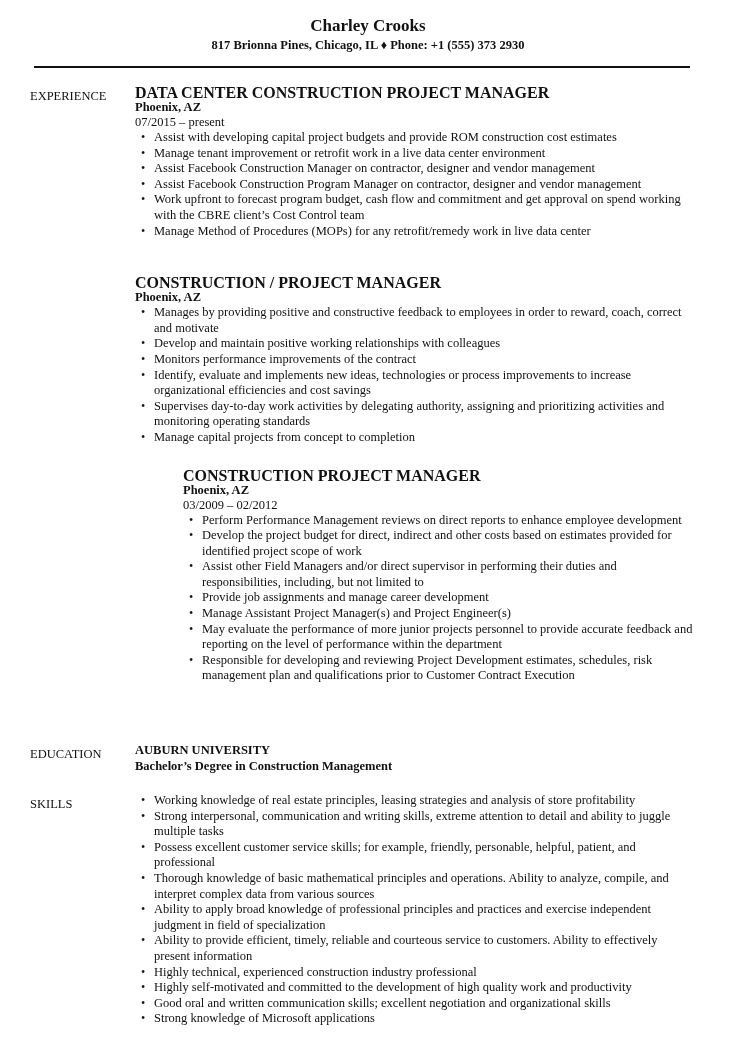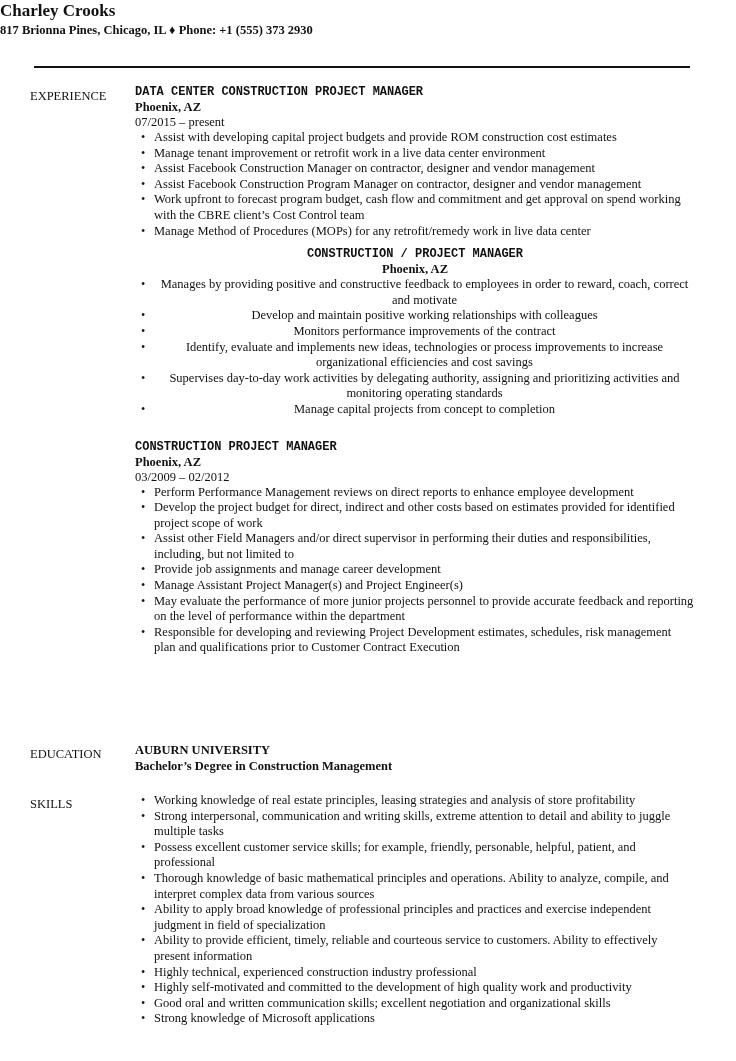--- a/index.html
+++ b/index.html
@@ -2,32 +2,32 @@
 <html><head>
 <meta charset="utf-8">
 <style>
   html, body { margin: 0; padding: 0; background: #ffffff; }
   body {
     width: 736px; height: 1061px; overflow: hidden;
     font-family: "Liberation Serif", "DejaVu Serif", serif;
     color: #111111;
     position: relative;
   }
-  .header { }
+  .header { text-align: center; padding-top: 15px; }
   .name { font-size: 17px; font-weight: bold; line-height: 22px; margin: 0; }
   .contact { font-size: 12.5px; font-weight: bold; line-height: 16px; }
   .rule { position: absolute; left: 34px; width: 656px; top: 66px; height: 2px; background: #111; }
   .section { position: absolute; left: 0; width: 736px; }
   .sec-label {
     position: absolute; left: 30px; top: 4px;
     font-size: 12.5px; font-weight: normal; line-height: 15px;
   }
   .sec-body { position: absolute; left: 135px; top: 0; width: 560px; }
   .job { margin-bottom: 0; }
-  .job-title { font-size: 12px; font-weight: bold; line-height: 15px; font-family: Liberation Mono, monospace; }
+  .job-title { font-size: 16px; font-weight: bold; line-height: 15px; }
   .job-loc { font-size: 12.5px; font-weight: bold; line-height: 15px; }
   .job-dates { font-size: 12.5px; line-height: 15px; }
   ul.bullets { list-style: none; margin: 0; padding: 0; }
   ul.bullets li {
     position: relative; padding-left: 19px;
     font-size: 12.5px; line-height: 15.6px;
   }
   ul.bullets li::before {
     content: "\2022"; position: absolute; left: 6px; top: 0; font-size: 12px;
   }
@@ -54,34 +54,34 @@
       <ul class="bullets">
         <li>Assist with developing capital project budgets and provide ROM construction cost estimates</li>
         <li>Manage tenant improvement or retrofit work in a live data center environment</li>
         <li>Assist Facebook Construction Manager on contractor, designer and vendor management</li>
         <li>Assist Facebook Construction Program Manager on contractor, designer and vendor management</li>
         <li>Work upfront to forecast program budget, cash flow and commitment and get approval on spend working with the CBRE client’s Cost Control team</li>
         <li>Manage Method of Procedures (MOPs) for any retrofit/remedy work in live data center</li>
       </ul>
     </div>
 
-    <div class="job" style="margin-top:8px;text-align:center;">
+    <div class="job" style="margin-top:36px;">
       <div class="job-title">CONSTRUCTION / PROJECT MANAGER</div>
       <div class="job-loc">Phoenix, AZ</div>
       <ul class="bullets">
         <li>Manages by providing positive and constructive feedback to employees in order to reward, coach, correct and motivate</li>
         <li>Develop and maintain positive working relationships with colleagues</li>
         <li>Monitors performance improvements of the contract</li>
         <li>Identify, evaluate and implements new ideas, technologies or process improvements to increase organizational efficiencies and cost savings</li>
         <li>Supervises day-to-day work activities by delegating authority, assigning and prioritizing activities and monitoring operating standards</li>
         <li>Manage capital projects from concept to completion</li>
       </ul>
     </div>
 
-    <div class="job" style="margin-top:22px;">
+    <div class="job" style="margin-top:22px;margin-left:48px;">
       <div class="job-title">CONSTRUCTION PROJECT MANAGER</div>
       <div class="job-loc">Phoenix, AZ</div>
       <div class="job-dates">03/2009 – 02/2012</div>
       <ul class="bullets">
         <li>Perform Performance Management reviews on direct reports to enhance employee development</li>
         <li>Develop the project budget for direct, indirect and other costs based on estimates provided for identified project scope of work</li>
         <li>Assist other Field Managers and/or direct supervisor in performing their duties and responsibilities, including, but not limited to</li>
         <li>Provide job assignments and manage career development</li>
         <li>Manage Assistant Project Manager(s) and Project Engineer(s)</li>
         <li>May evaluate the performance of more junior projects personnel to provide accurate feedback and reporting on the level of performance within the department</li>

